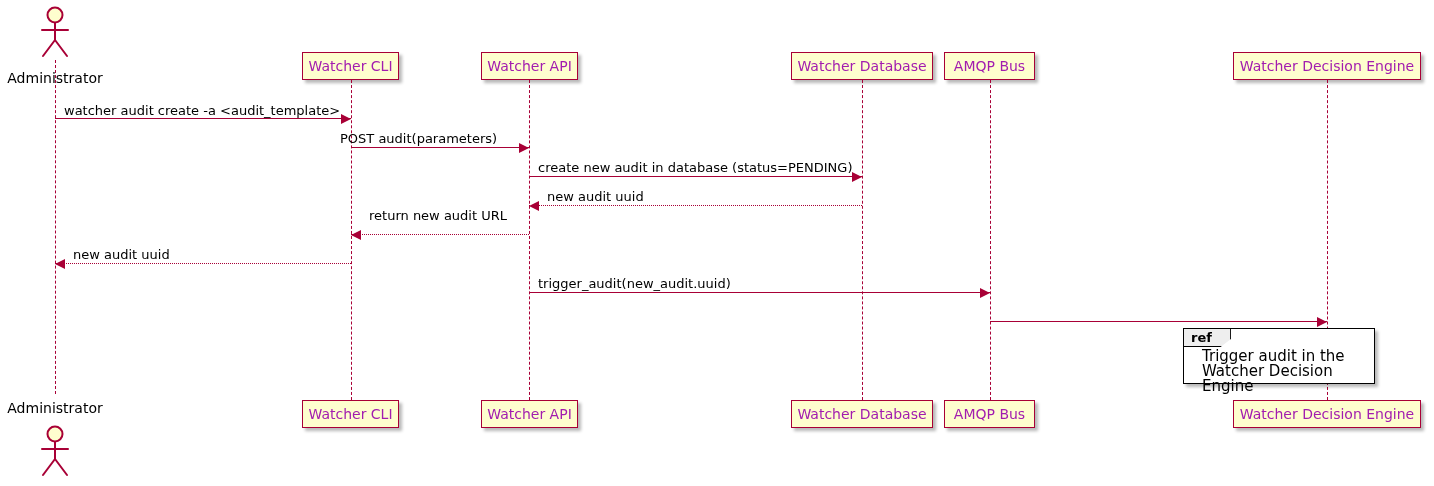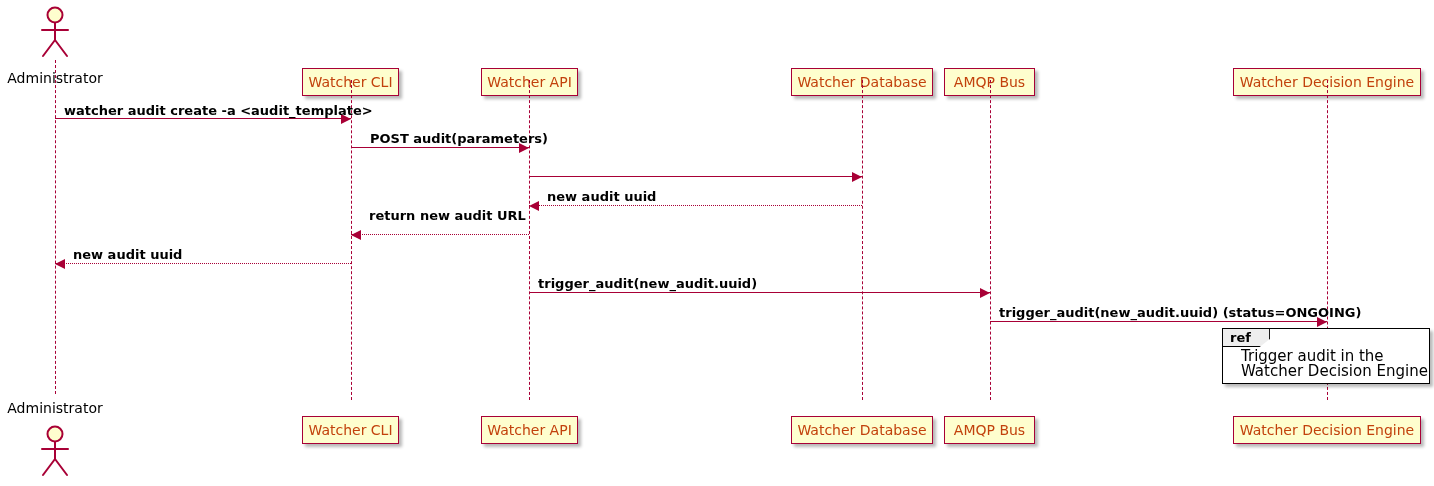--- a/index.html
+++ b/index.html
@@ -18,31 +18,30 @@
     background: #FFFFFF;
     overflow: hidden;
   }
 
   
   .participant {
     position: absolute;
     box-sizing: border-box;
     background: #FEFECE;
     border: 1.5px solid #A80036;
-    color: #c2410c;
+    color: #a21caf;
     font-size: 14px;
     line-height: 1;
     text-align: center;
     white-space: nowrap;
     display: flex;
     align-items: center;
     justify-content: center;
     box-shadow: 3px 3px 3px rgba(0,0,0,0.28);
     height: 28px;
-    margin-top: 16px;
   }
 
   
   .actor-wrap {
     position: absolute;
   }
   .actor-label {
     position: absolute;
     font-size: 14px;
     color: #000000;
@@ -86,21 +85,20 @@
     border-top: 5px solid transparent;
     border-bottom: 5px solid transparent;
     border-right: 10px solid #A80036;
   }
   .msg-label {
     position: absolute;
     font-size: 13px;
     color: #000000;
     white-space: nowrap;
     line-height: 1;
-    font-weight: bold;
   }
 
   
   .ref-box {
     position: absolute;
     box-sizing: border-box;
     background: #FFFFFF;
     border: 1.5px solid #000000;
     box-shadow: 3px 3px 3px rgba(0,0,0,0.28);
   }
@@ -175,36 +173,36 @@
     <div class="participant" style="left: 944px; top: 400px; width: 91px;">AMQP Bus</div>
     <div class="lifeline" style="left: 990px; top: 80px; height: 320px;"></div>
     <div class="participant" style="left: 1233px; top: 52px; width: 188px;">Watcher Decision Engine</div>
     <div class="participant" style="left: 1233px; top: 400px; width: 188px;">Watcher Decision Engine</div>
     <div class="lifeline" style="left: 1327px; top: 80px; height: 320px;"></div>
     <div class="msg-line solid" style="left: 55px; top: 118px; width: 296px;"></div>
     <div class="msg-arrow right" style="left: 341px; top: 114px;"></div>
     <div class="msg-label" style="left: 64px; top: 104px;">watcher audit create -a &lt;audit_template&gt;</div>
     <div class="msg-line solid" style="left: 351px; top: 147px; width: 178px;"></div>
     <div class="msg-arrow right" style="left: 519px; top: 143px;"></div>
-    <div class="msg-label" style="left: 370px; top: 132px;">POST audit(parameters)</div>
+    <div class="msg-label" style="left: 340px; top: 132px;">POST audit(parameters)</div>
     <div class="msg-line solid" style="left: 529px; top: 176px; width: 333px;"></div>
     <div class="msg-arrow right" style="left: 852px; top: 172px;"></div>
+    <div class="msg-label" style="left: 538px; top: 161px;">create new audit in database (status=PENDING)</div>
     <div class="msg-line dotted" style="left: 529px; top: 205px; width: 333px;"></div>
     <div class="msg-arrow left" style="left: 529px; top: 201px;"></div>
     <div class="msg-label" style="left: 547px; top: 190px;">new audit uuid</div>
     <div class="msg-line dotted" style="left: 351px; top: 234px; width: 178px;"></div>
     <div class="msg-arrow left" style="left: 351px; top: 230px;"></div>
     <div class="msg-label" style="left: 369px; top: 209px;">return new audit URL</div>
     <div class="msg-line dotted" style="left: 55px; top: 263px; width: 296px;"></div>
     <div class="msg-arrow left" style="left: 55px; top: 259px;"></div>
     <div class="msg-label" style="left: 73px; top: 248px;">new audit uuid</div>
     <div class="msg-line solid" style="left: 529px; top: 292px; width: 461px;"></div>
     <div class="msg-arrow right" style="left: 980px; top: 288px;"></div>
     <div class="msg-label" style="left: 538px; top: 277px;">trigger_audit(new_audit.uuid)</div>
     <div class="msg-line solid" style="left: 990px; top: 321px; width: 337px;"></div>
     <div class="msg-arrow right" style="left: 1317px; top: 317px;"></div>
-    <div class="msg-label" style="left: 999px; top: 306px;">trigger_audit(new_audit.uuid) (status=ONGOING)</div>
-    <div class="ref-box" style="left: 1222px; top: 328px; width: 208px; height: 56px;">
+    <div class="ref-box" style="left: 1183px; top: 328px; width: 192px; height: 56px;">
       <div class="ref-tab">ref</div>
       <div class="ref-body">Trigger audit in the
 Watcher Decision Engine</div>
     </div>
   </div>
 
 </body></html>

